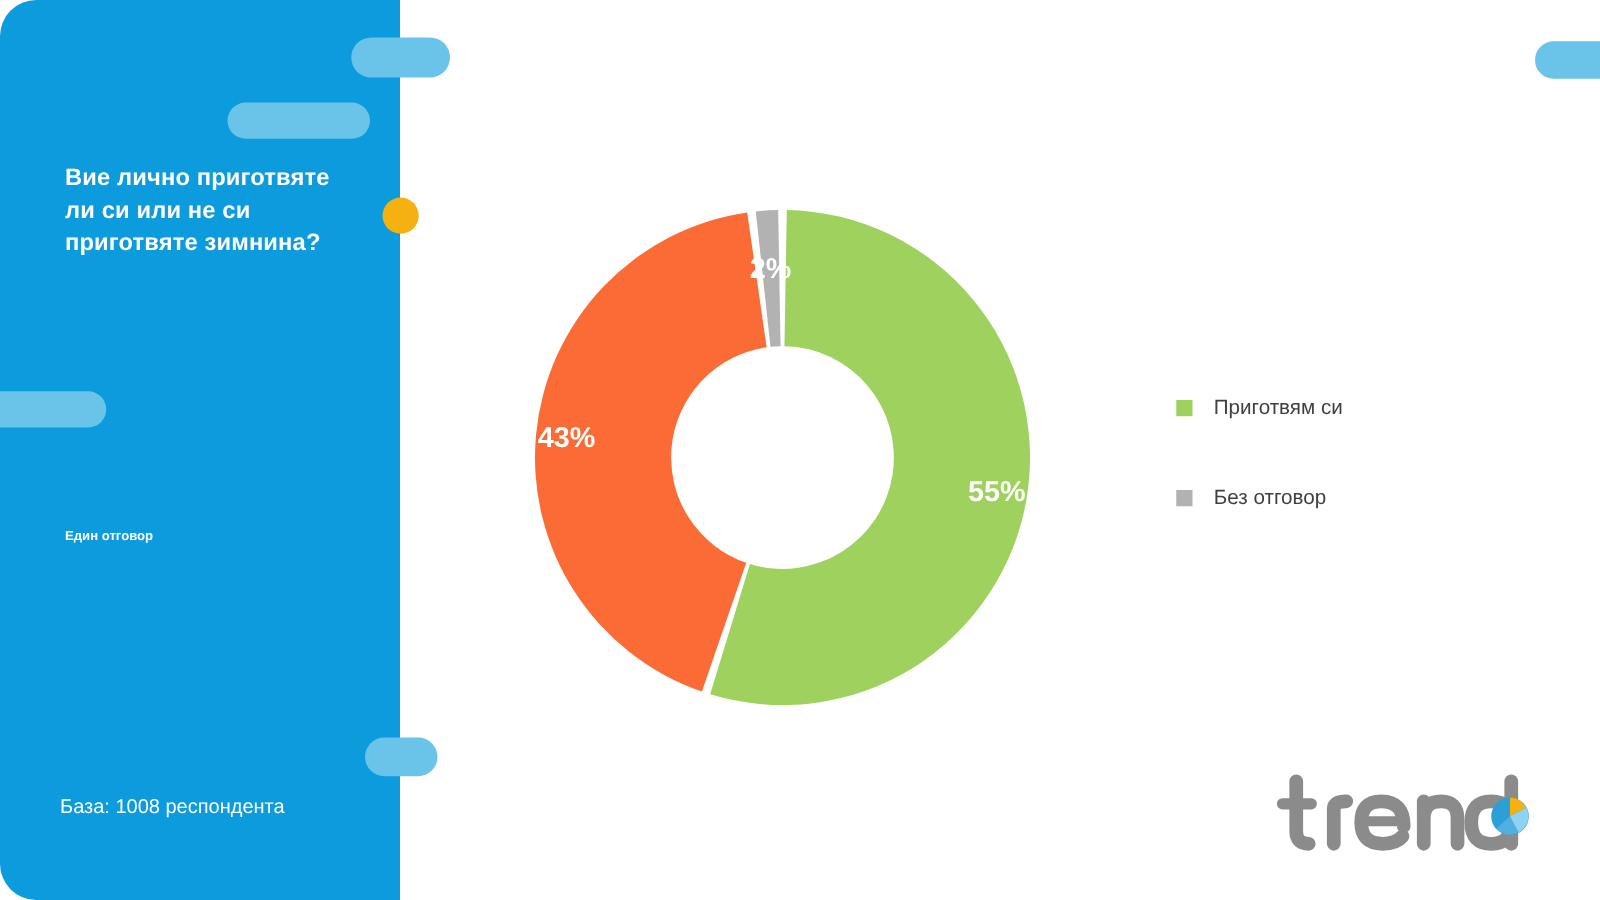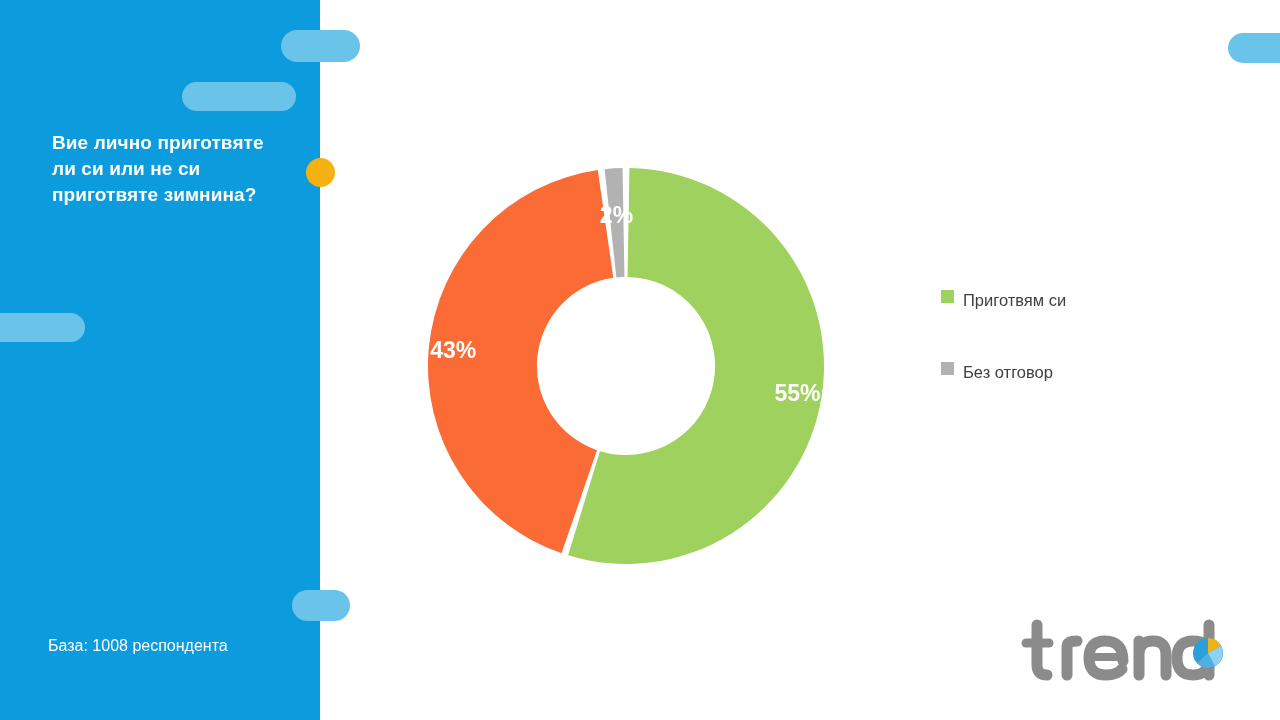--- a/index.html
+++ b/index.html
@@ -16,20 +16,21 @@
   }
 
   
   #slide {
     position: absolute;
     left: 0; top: 0;
     width: 1280px;
     height: 720px;
     background: #ffffff;
     overflow: hidden;
+    border-radius: 29px;
   }
 
   
   .sidebar {
     position: absolute;
     left: 0; top: 0;
     width: 320px;
     height: 720px;
     background: #0c9bdc;
   }
@@ -130,21 +131,23 @@
   }
 
   
   .legend {
     position: absolute;
     left: 941px; top: 290px;
     width: 290px;
   }
   .legend-row {
     display: flex;
+    align-items: center;
     height: 72px;
+    gap: 8px;
   }
   .legend-swatch {
     width: 13px;
     height: 13px;
     flex: 0 0 13px;
     margin-right: 9px;
   }
   .legend-text {
     color: #3f3f3f;
     font-size: 16.5px;
@@ -171,20 +174,21 @@
   <div class="deco deco-pill-upper"></div>
   <div class="deco deco-pill-top-right"></div>
   <div class="deco deco-pill-left"></div>
   <div class="deco deco-pill-bottom"></div>
   <div class="deco deco-pill-right-edge"></div>
   <div class="deco deco-dot-orange"></div>
 
   <div class="q-title">Вие лично приготвяте ли си или не си приготвяте зимнина?</div>
 
 
+  <div class="sub-note-2">Един отговор</div>
 
   <div class="base-note">База: 1008 респондента</div>
 
   <div class="chart-wrap">
     <svg viewBox="0 0 396 396" xmlns="http://www.w3.org/2000/svg">
 
       <path id="slice-0" fill="#9fd15e" d="M 201.4555764745821 0.030156359034521074 A 198 198 0 1 1 140.11040246489802 387.34834168068096 L 171.9496811092041 283.20675375630645 A 89.10000000000001 89.10000000000001 0 1 0 199.55500941356195 108.91357036156553 Z"></path>
 
       <path id="slice-1" fill="#fa6b35" d="M 133.53750541748292 385.2126779686647 A 198 198 0 0 1 169.75947112630882 2.024306280257747 L 185.29176200683898 109.81093782611599 A 89.10000000000001 89.10000000000001 0 0 0 168.99187743786732 282.24570508589915 Z"></path>
 

